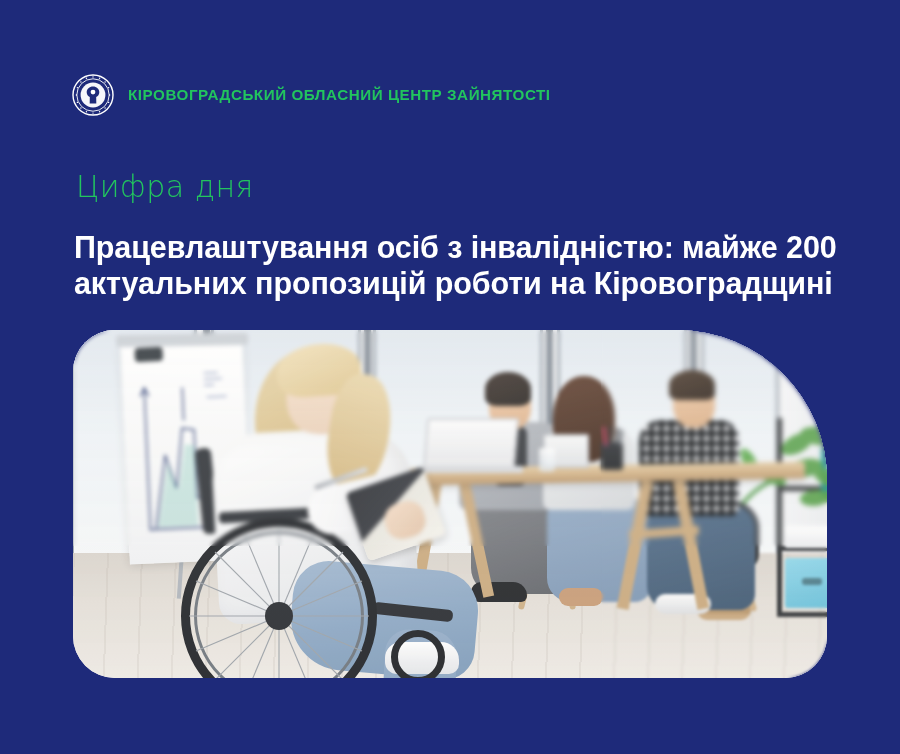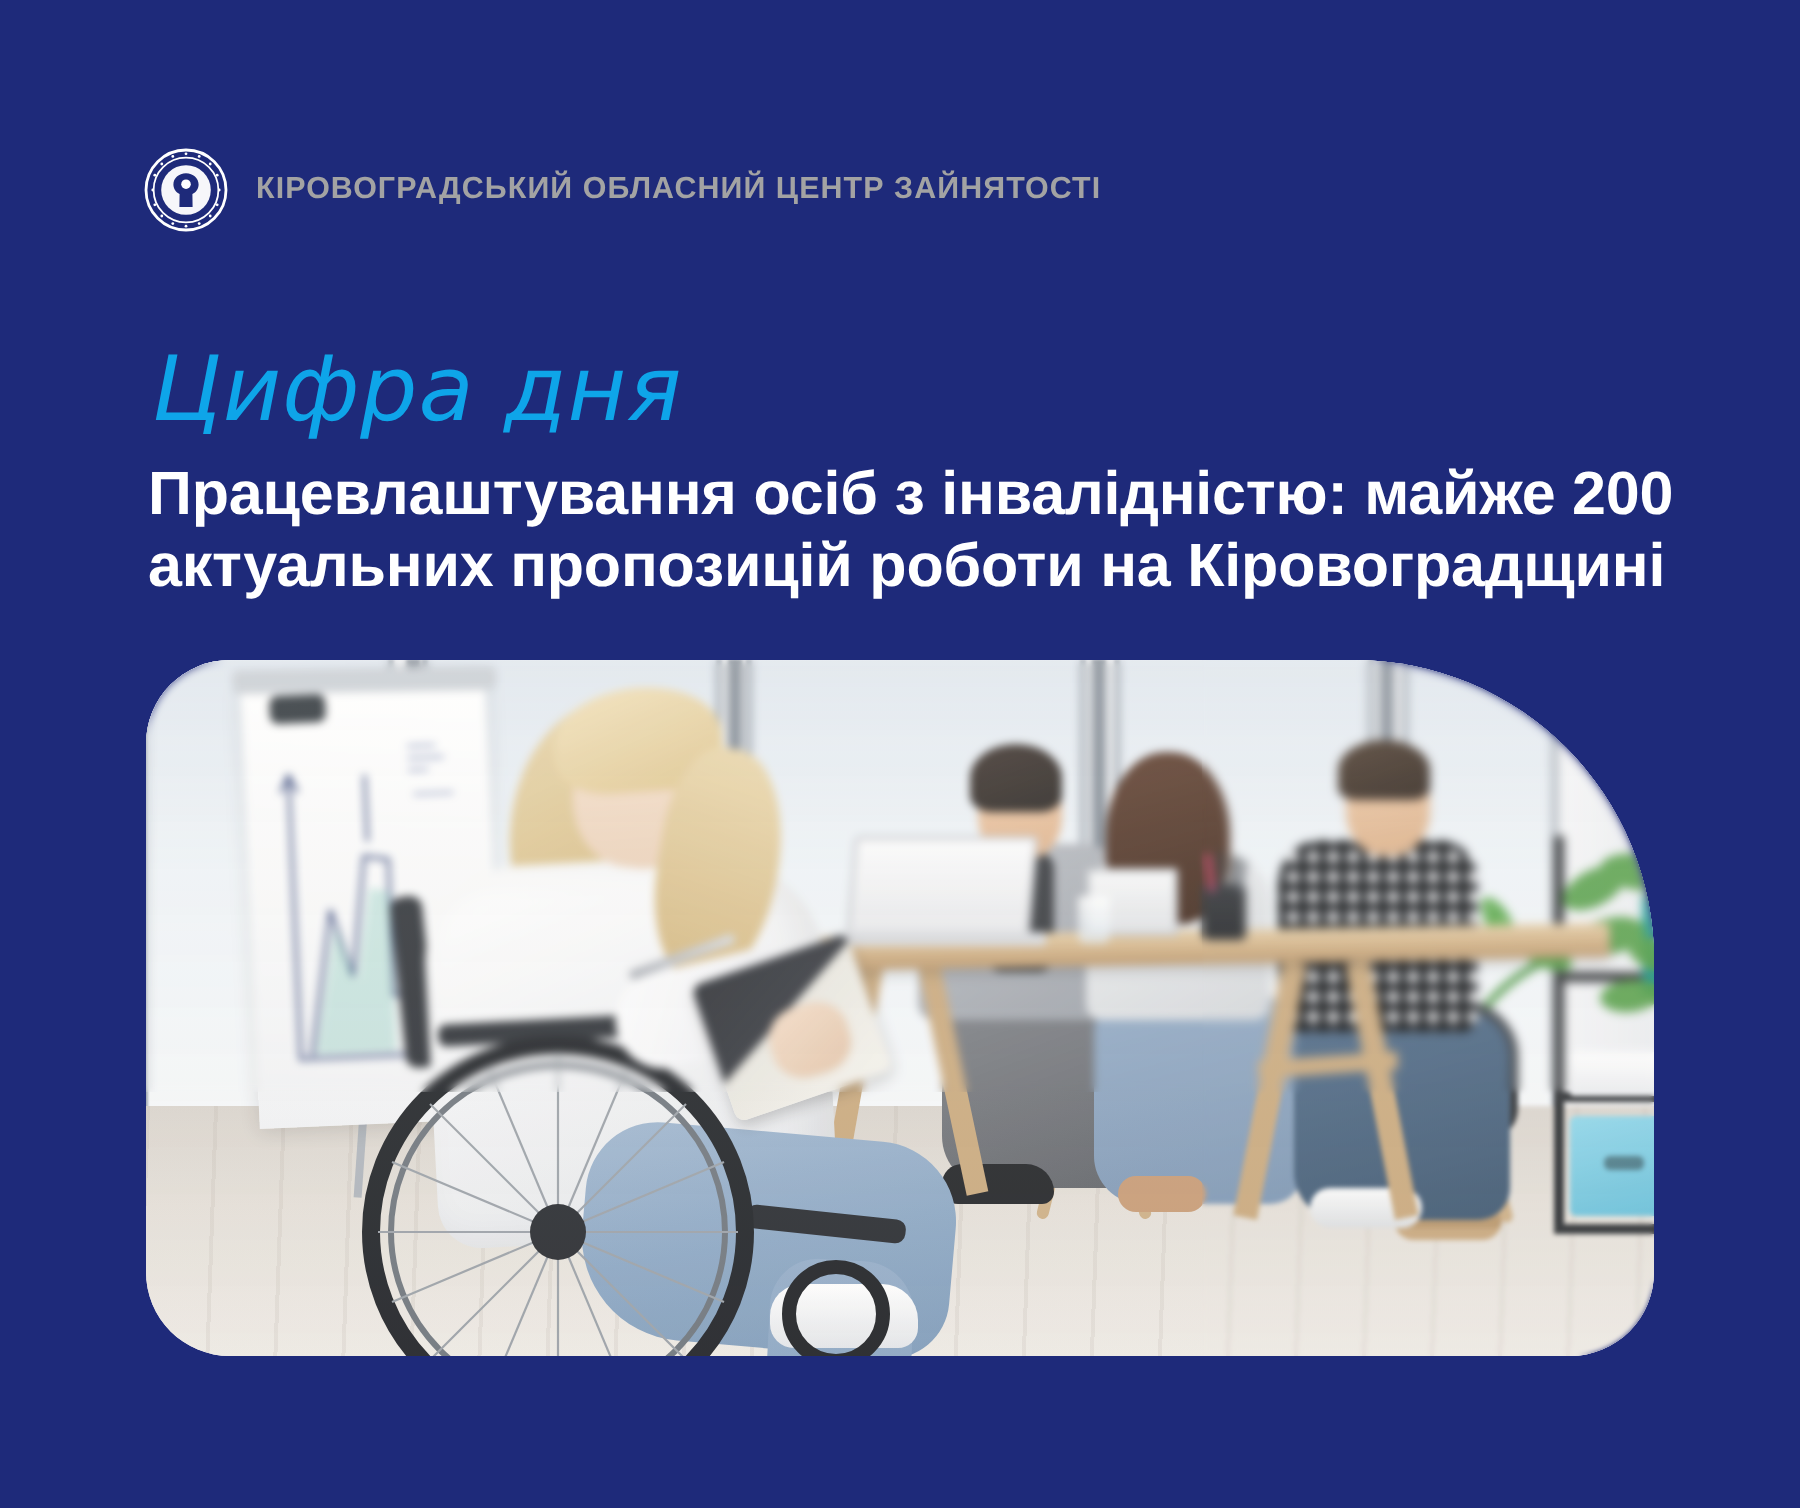--- a/index.html
+++ b/index.html
@@ -19,36 +19,35 @@
     display:flex; align-items:center; gap:14px;
     height:46px;
   }
   .logo-emblem {
     width:42px; height:42px;
     flex:0 0 42px;
     position:relative;
   }
   .logo-emblem svg { display:block; width:42px; height:42px; }
   .org-name {
-    color:#a3a3a3;
+    color:#22c55e;
     font-size:15.2px;
     font-weight:bold;
     letter-spacing:0.55px;
     white-space:nowrap;
     line-height:1;
   }
 
   
   .kicker {
     position:absolute;
     left:76px; top:172px;
-    color:#0ea5e9;
-    font-size:45px;
+    color:#22c55e;
+    font-size:30px;
     font-weight:300;
-    font-style:italic;
     letter-spacing:0.5px;
     line-height:1.0;
     font-family:"DejaVu Sans", sans-serif;
   }
   .headline {
     position:absolute;
     left:74px; top:230px;
     width:810px;
     color:#ffffff;
     font-size:30.5px;

